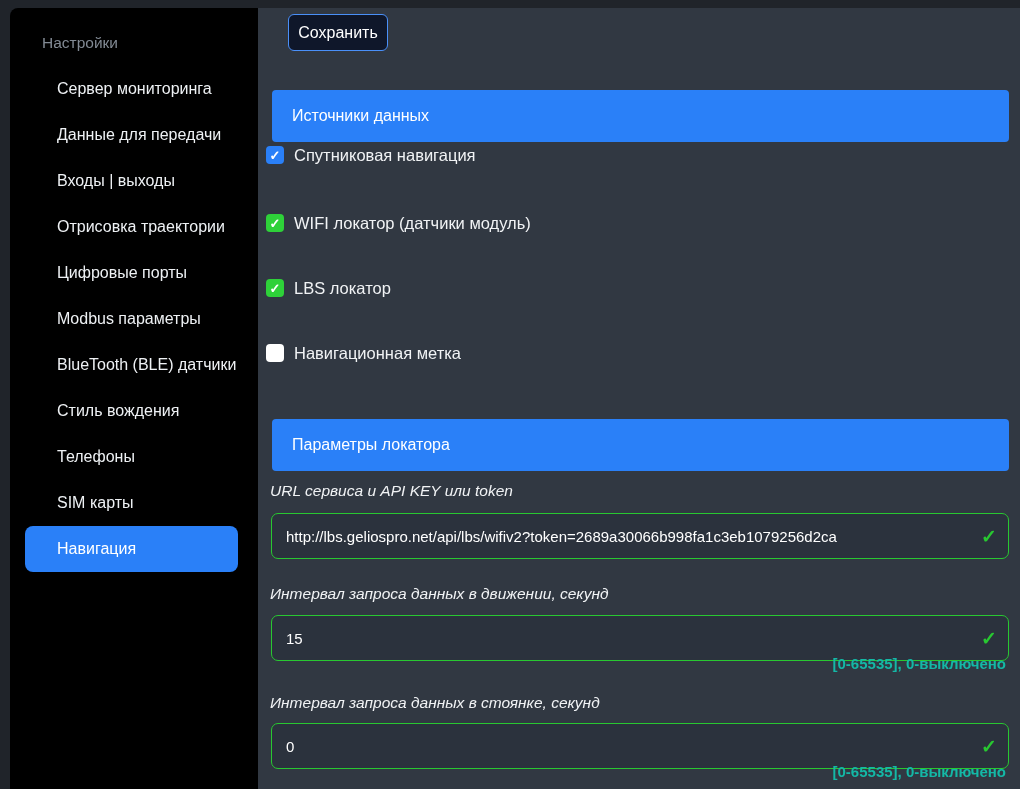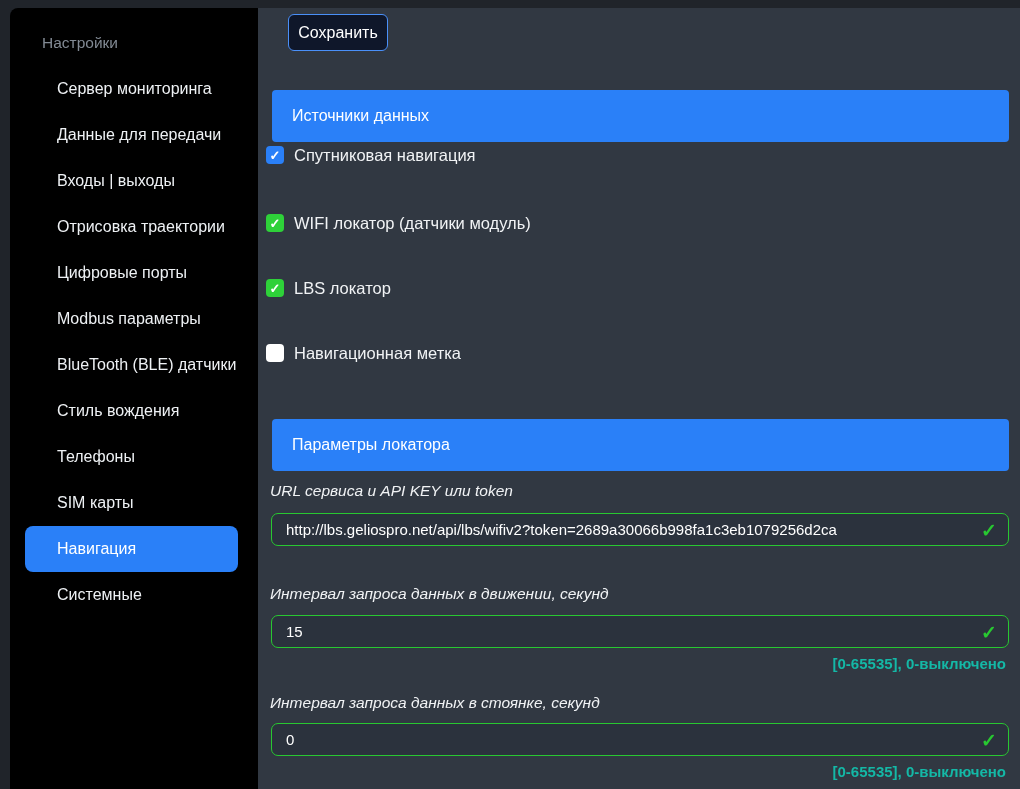--- a/index.html
+++ b/index.html
@@ -57,21 +57,21 @@
   .cb-green{background:#2ed139;}
   .cb-empty{background:#ffffff;}
   .cb .tick{color:#fff;font-size:13px;font-weight:bold;line-height:1;}
   .cb-label{color:#f1f3f5;font-size:16.5px;white-space:nowrap;}
   .field-label{
     position:absolute;left:12px;color:#f1f3f5;font-size:15.5px;white-space:nowrap;font-style:italic;
   }
   #lbl-url{top:474px;}
   #lbl-moving{top:577px;}
   #lbl-parked{top:686px;}
-  .input-wrap{position:absolute;left:13px;width:738px;height:33px;border-radius:15px;}
+  .input-wrap{position:absolute;left:13px;width:738px;height:46px;border-radius:15px;}
   #inp-url{top:505px;}
   #inp-moving{top:607px;}
   #inp-parked{top:715px;}
   .input-wrap input{
     width:100%;height:100%;box-sizing:border-box;
     background:#2b323d;border:1.5px solid #28c831;border-radius:7px;
     color:#ffffff;font-size:15px;padding:0 36px 0 14px;
     font-family:"Liberation Sans",sans-serif;outline:none;
   }
   .input-check{
@@ -94,21 +94,20 @@
   <div class="side-item">Данные для передачи</div>
   <div class="side-item">Входы | выходы</div>
   <div class="side-item">Отрисовка траектории</div>
   <div class="side-item">Цифровые порты</div>
   <div class="side-item">Modbus параметры</div>
   <div class="side-item">BlueTooth (BLE) датчики</div>
   <div class="side-item">Стиль вождения</div>
   <div class="side-item">Телефоны</div>
   <div class="side-item">SIM карты</div>
   <div class="side-item active">Навигация</div>
-  <div class="side-item">Системные</div>
 </div>
 
 <div class="main">
 
   <button class="save-btn">Сохранить</button>
 
   <div class="section-header" id="hdr-sources">
     <span>Источники данных</span>
   </div>
 

